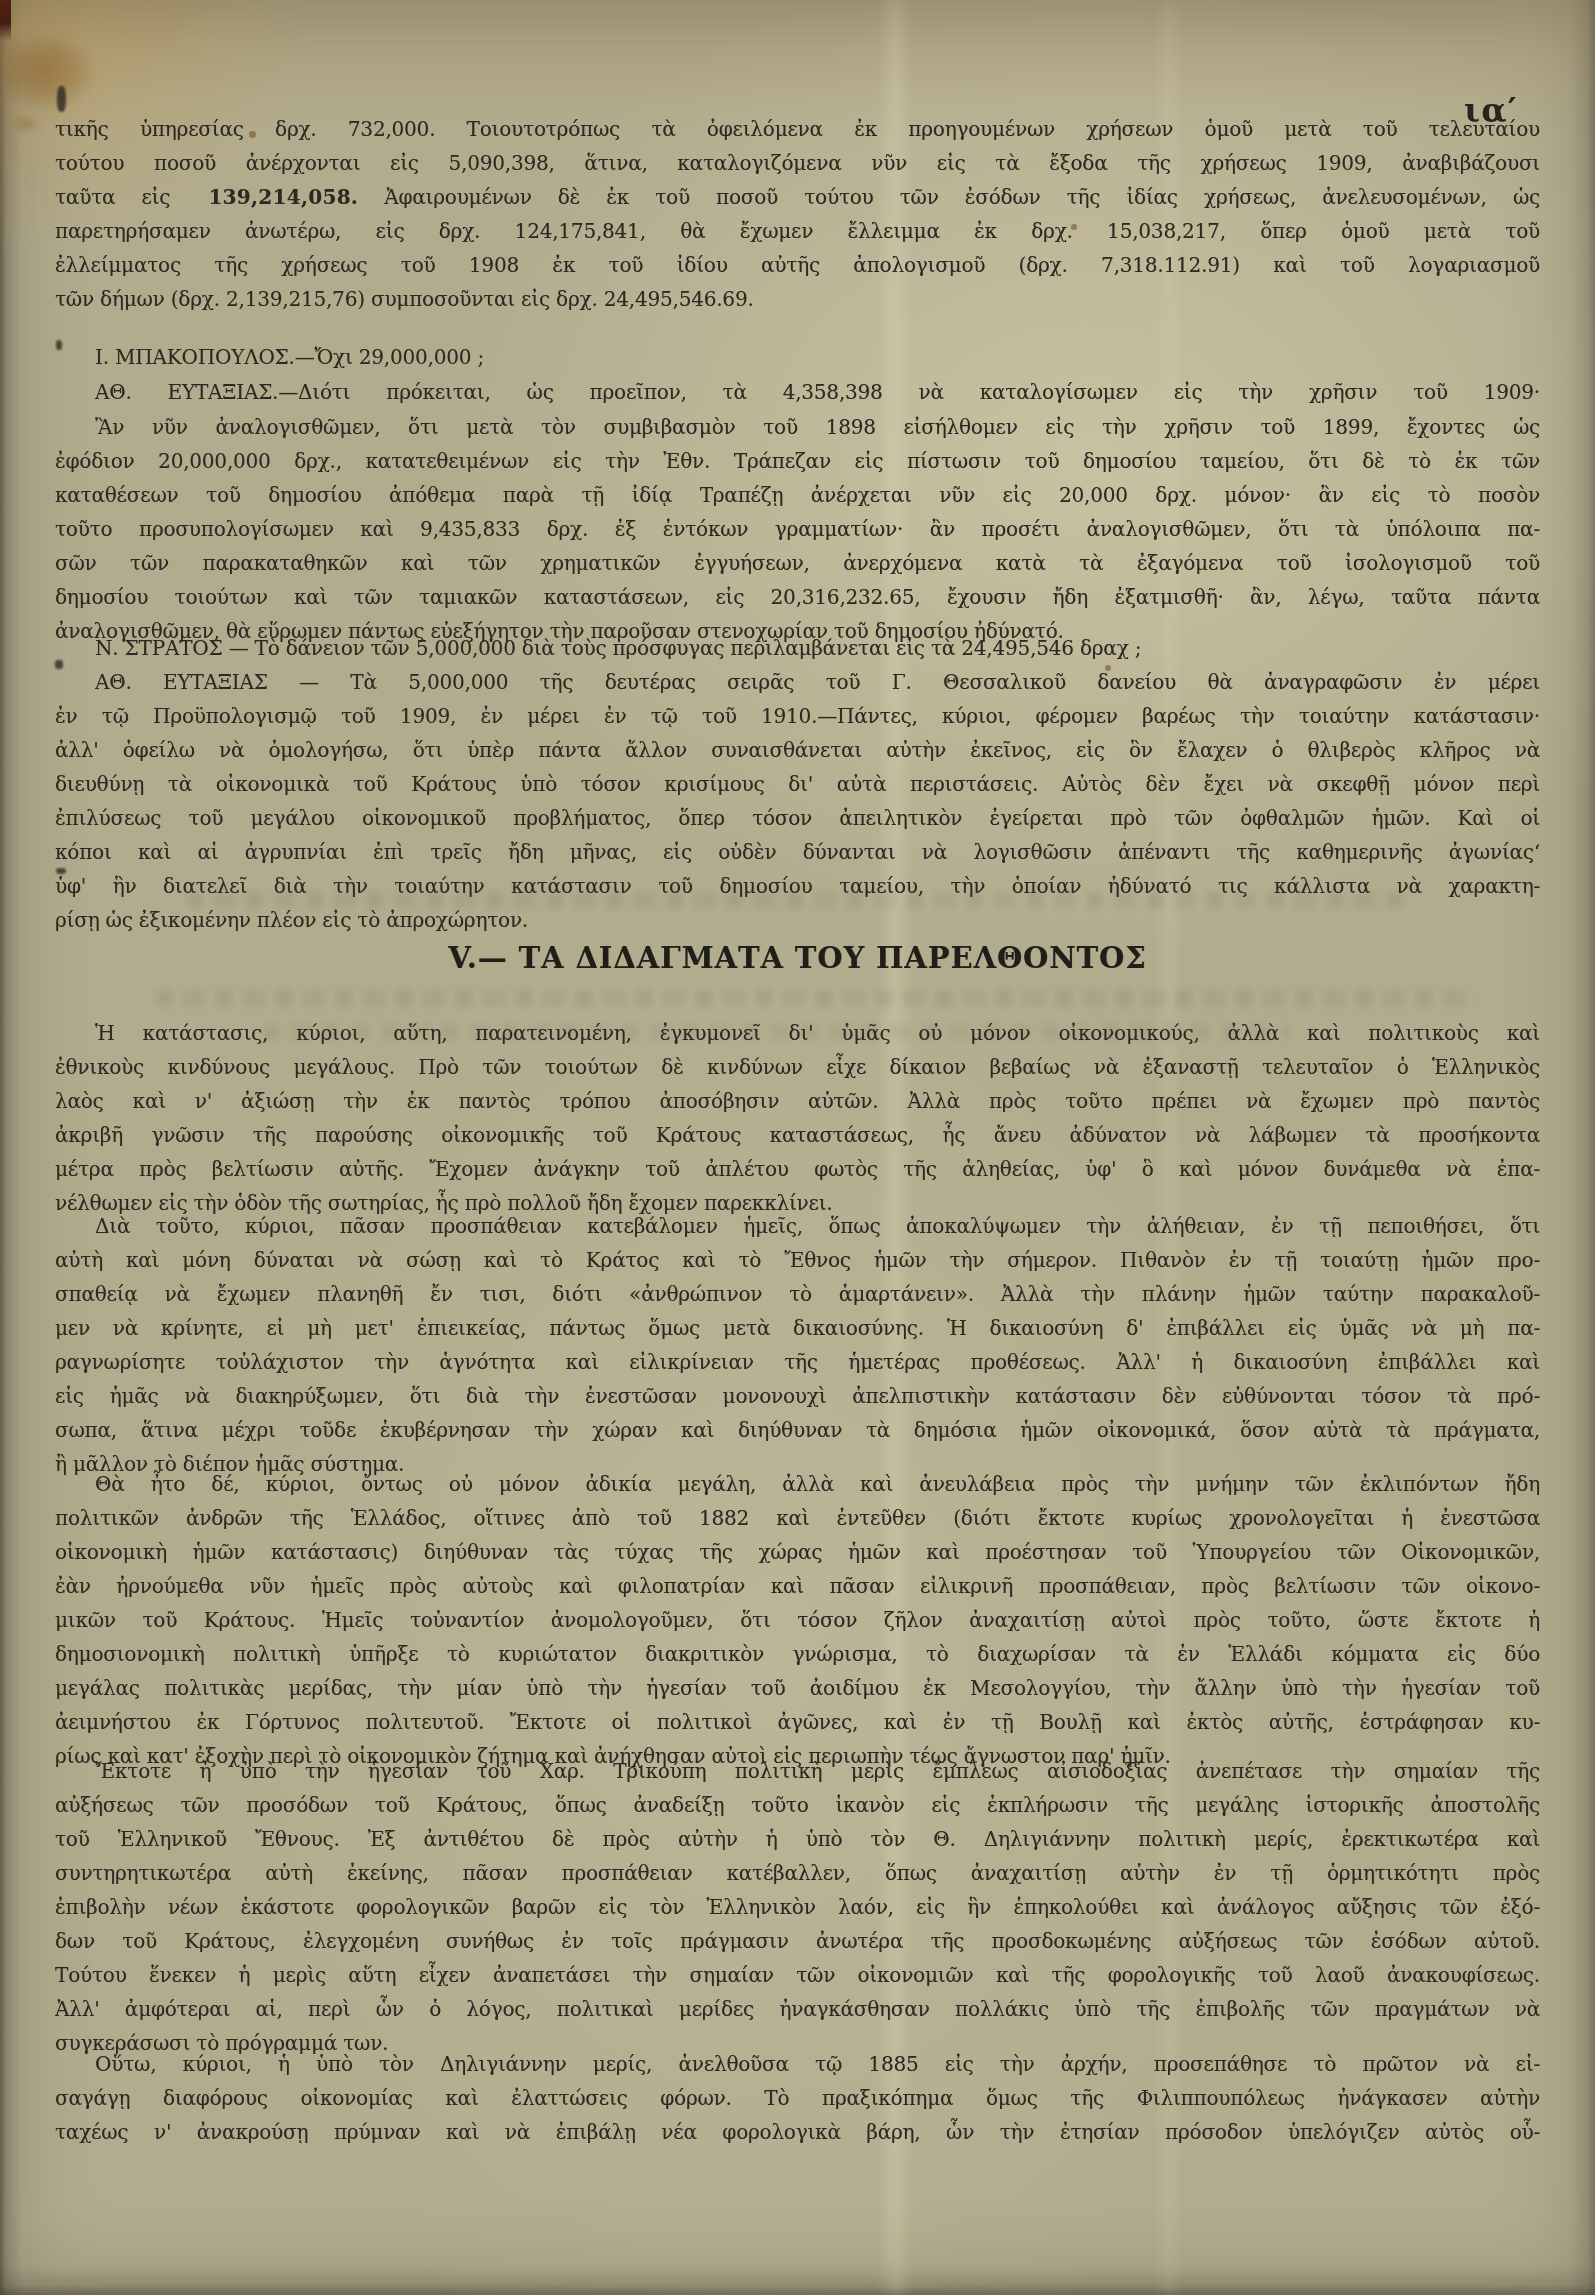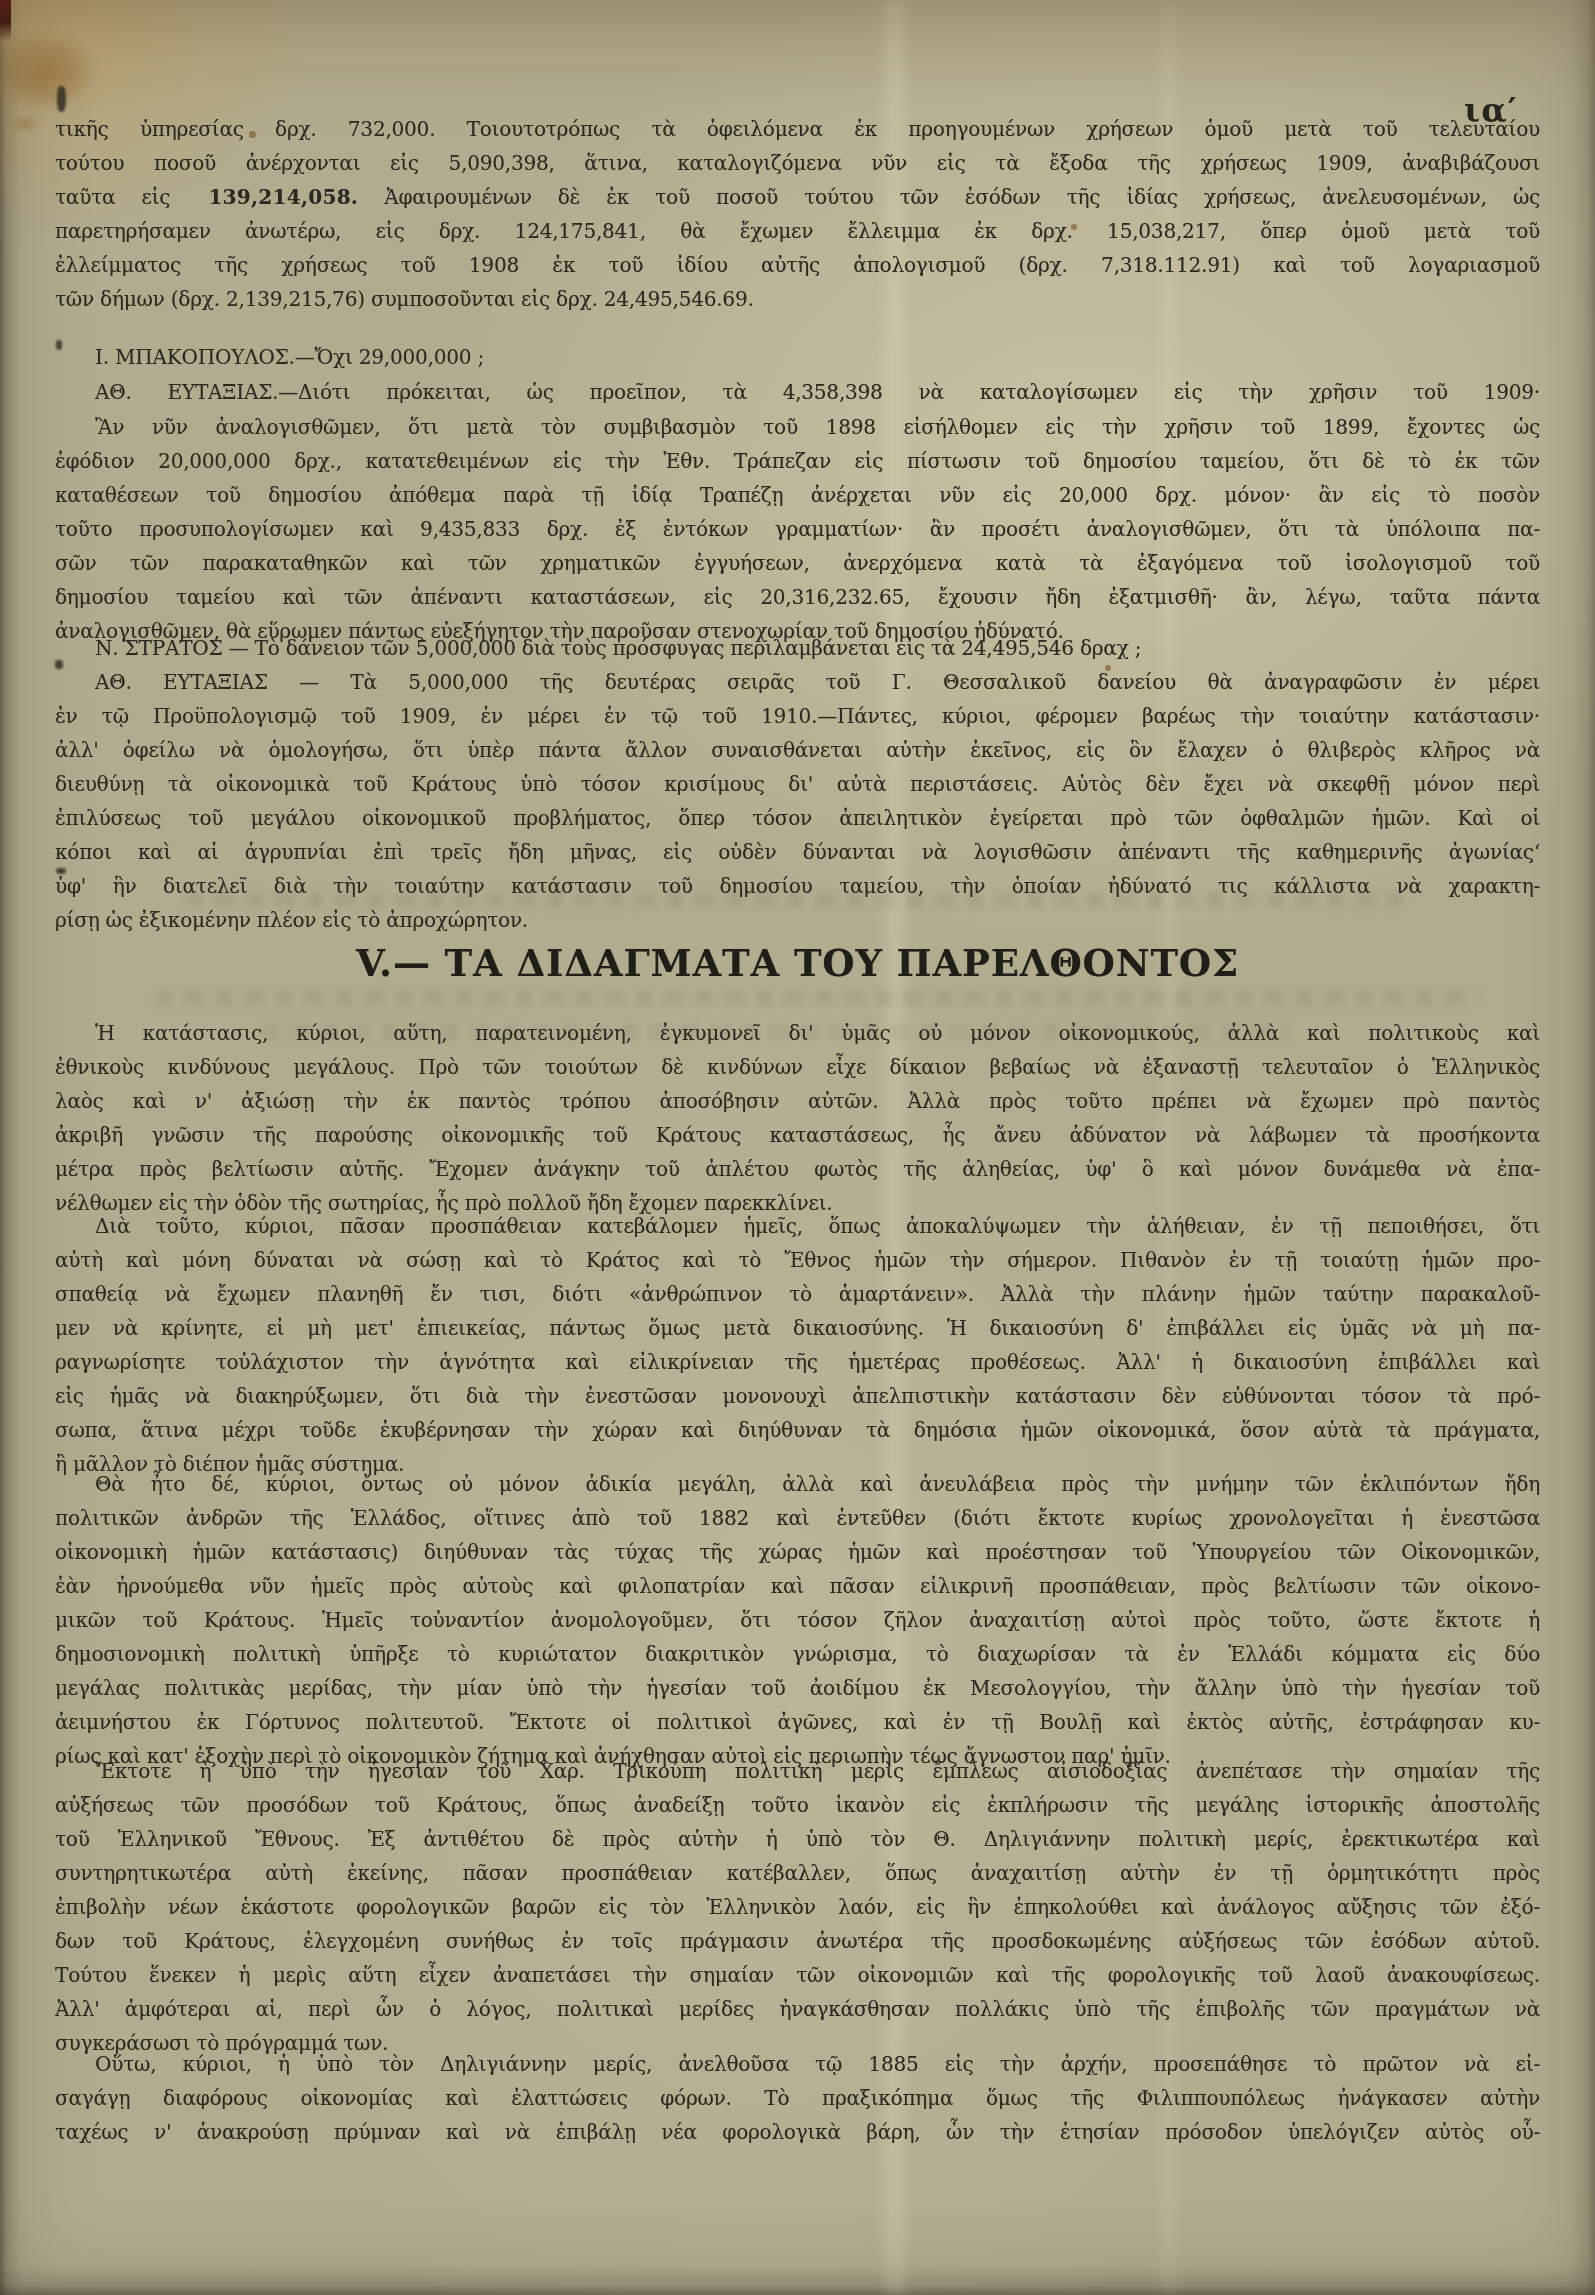--- a/index.html
+++ b/index.html
@@ -37,21 +37,21 @@
   .speck{position:absolute;background:#2e2a22;opacity:.8;filter:blur(0.9px);border-radius:40%;}
   .bleed{position:absolute;height:16px;filter:blur(3.1px);opacity:.5;pointer-events:none;border-radius:7.5px;
     background:repeating-linear-gradient(90deg, rgba(95,92,78,.30) 0 16px, rgba(95,92,78,0) 16px 27.4px,
       rgba(95,92,78,.22) 27.4px 49px, rgba(95,92,78,0) 49px 60px);}
   .page-number{
     position:absolute;left:1464px;top:91px;font-size:33px;font-weight:bold;color:#26241d;
     letter-spacing:1.2px;
   }
   .section-heading{
     position:absolute;left:55px;top:941px;width:1485px;text-align:center;
-    font-size:37px;font-weight:bold;letter-spacing:0.9px;color:#201e18;
+    font-size:29px;font-weight:bold;letter-spacing:0.9px;color:#201e18;
     text-shadow:0.4px 0.4px 0.5px rgba(32,30,24,.35);
   }
   .block{position:absolute;left:55px;width:1485px;font-size:20px;line-height:34px;letter-spacing:-0.2px;}
   .line{height:34px;overflow:hidden;text-align:justify;text-align-last:justify;text-shadow:0.3px 0.3px 0.4px rgba(43,41,33,.32);}
   .line.short{text-align:left;text-align-last:left;}
   .line.indent{text-indent:40px;}
   .line b{font-weight:bold;letter-spacing:0.3px;margin-left:12px;}
 </style>
 </head>
 <body>
@@ -91,21 +91,21 @@
       </div>
       <div class="block" style="top: 375px;">
         <div class="line indent"><span>ΑΘ. ΕΥΤΑΞΙΑΣ.—Διότι πρόκειται, ὡς προεῖπον, τὰ 4,358,398 νὰ καταλογίσωμεν εἰς τὴν χρῆσιν τοῦ 1909·</span></div>
       </div>
       <div class="block" style="top: 410px;">
         <div class="line indent"><span>Ἂν νῦν ἀναλογισθῶμεν, ὅτι μετὰ τὸν συμβιβασμὸν τοῦ 1898 εἰσήλθομεν εἰς τὴν χρῆσιν τοῦ 1899, ἔχοντες ὡς</span></div>
         <div class="line"><span>ἐφόδιον 20,000,000 δρχ., κατατεθειμένων εἰς τὴν Ἐθν. Τράπεζαν εἰς πίστωσιν τοῦ δημοσίου ταμείου, ὅτι δὲ τὸ ἐκ τῶν</span></div>
         <div class="line"><span>καταθέσεων τοῦ δημοσίου ἀπόθεμα παρὰ τῇ ἰδίᾳ Τραπέζῃ ἀνέρχεται νῦν εἰς 20,000 δρχ. μόνον· ἂν εἰς τὸ ποσὸν</span></div>
         <div class="line"><span>τοῦτο προσυπολογίσωμεν καὶ 9,435,833 δρχ. ἐξ ἐντόκων γραμματίων· ἂν προσέτι ἀναλογισθῶμεν, ὅτι τὰ ὑπόλοιπα πα-</span></div>
         <div class="line"><span>σῶν τῶν παρακαταθηκῶν καὶ τῶν χρηματικῶν ἐγγυήσεων, ἀνερχόμενα κατὰ τὰ ἐξαγόμενα τοῦ ἰσολογισμοῦ τοῦ</span></div>
-        <div class="line"><span>δημοσίου ταμείου καὶ τῶν ἀπέναντι καταστάσεων, εἰς 20,316,232.65, ἔχουσιν ἤδη ἐξατμισθῆ· ἂν, λέγω, ταῦτα πάντα</span></div>
+        <div class="line"><span>δημοσίου τοιούτων καὶ τῶν ταμιακῶν καταστάσεων, εἰς 20,316,232.65, ἔχουσιν ἤδη ἐξατμισθῆ· ἂν, λέγω, ταῦτα πάντα</span></div>
         <div class="line short"><span>ἀναλογισθῶμεν, θὰ εὕρωμεν πάντως εὐεξήγητον τὴν παροῦσαν στενοχωρίαν τοῦ δημοσίου ἠδύνατό.</span></div>
       </div>
       <div class="block" style="top: 631px;">
         <div class="line short indent"><span>Ν. ΣΤΡΑΤΟΣ — Τὸ δάνειον τῶν 5,000,000 διὰ τοὺς πρόσφυγας περιλαμβάνεται εἰς τὰ 24,495,546 δραχ ;</span></div>
       </div>
       <div class="block" style="top: 665px;">
         <div class="line indent"><span>ΑΘ. ΕΥΤΑΞΙΑΣ — Τὰ 5,000,000 τῆς δευτέρας σειρᾶς τοῦ Γ. Θεσσαλικοῦ δανείου θὰ ἀναγραφῶσιν ἐν μέρει</span></div>
         <div class="line"><span>ἐν τῷ Προϋπολογισμῷ τοῦ 1909, ἐν μέρει ἐν τῷ τοῦ 1910.—Πάντες, κύριοι, φέρομεν βαρέως τὴν τοιαύτην κατάστασιν·</span></div>
         <div class="line"><span>ἀλλ' ὀφείλω νὰ ὁμολογήσω, ὅτι ὑπὲρ πάντα ἄλλον συναισθάνεται αὐτὴν ἐκεῖνος, εἰς ὃν ἔλαχεν ὁ θλιβερὸς κλῆρος νὰ</span></div>
         <div class="line"><span>διευθύνῃ τὰ οἰκονομικὰ τοῦ Κράτους ὑπὸ τόσον κρισίμους δι' αὐτὰ περιστάσεις. Αὐτὸς δὲν ἔχει νὰ σκεφθῇ μόνον περὶ</span></div>

